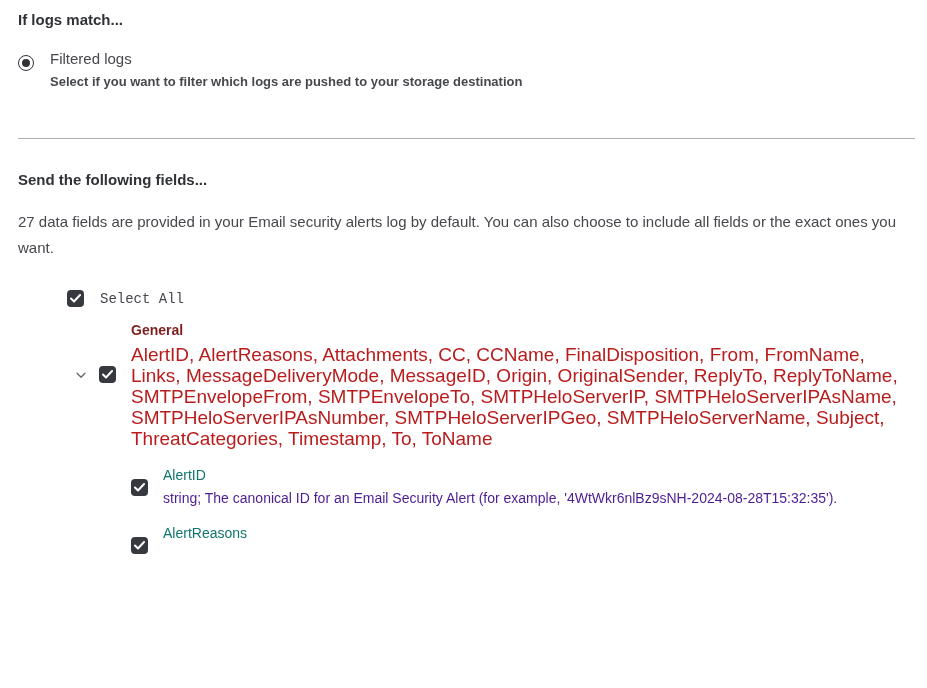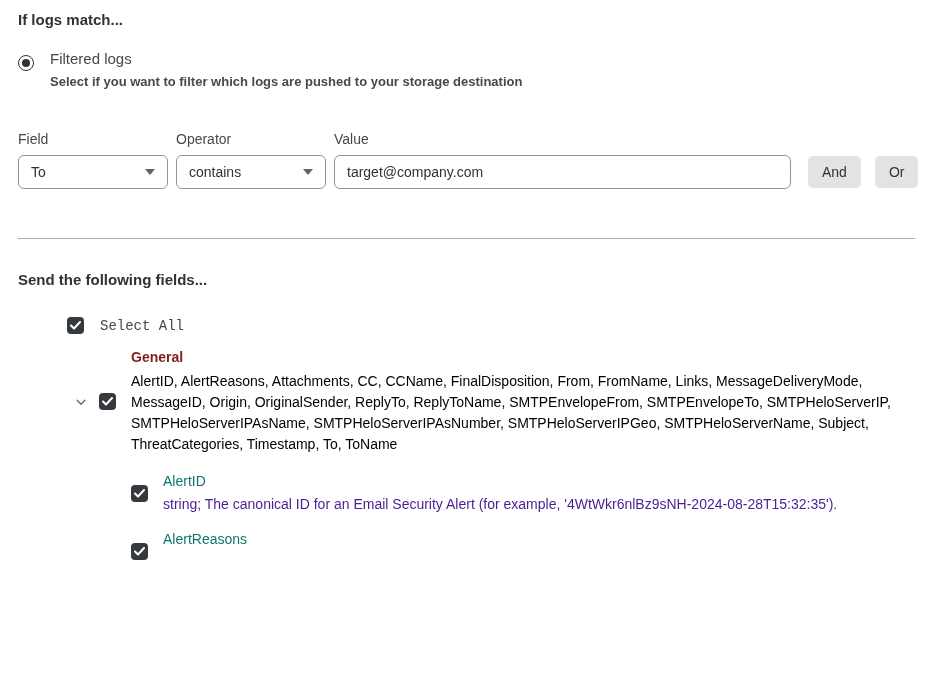--- a/index.html
+++ b/index.html
@@ -80,21 +80,21 @@
   .select-all-row { display: flex; align-items: center; margin-top: 29px; margin-left: 49px; font-family: Liberation Mono, monospace; }
   .select-all-label { font-size: 14px; color: #46484d; margin-left: 16px; }
 
   
   .group-row { display: flex; align-items: flex-start; margin-top: 15px; margin-left: 55px; }
   .group-icons { display: flex; align-items: center; margin-top: 44px; }
   .expand-chevron { width: 16px; height: 16px; cursor: pointer; display: flex; align-items: center; justify-content: center; }
   .group-icons .checkbox { margin-left: 10px; }
   .group-content { margin-left: 15px; width: 786px; }
   .group-name { font-size: 14px; font-weight: 700; color: #7f1d1d; line-height: 17px; }
-  .group-summary { font-size: 14px; color: #000000; line-height: 21px; margin-top: 5px; }
+  .group-summary { font-size: 19px; color: #b91c1c; line-height: 21px; margin-top: 5px; }
 
   
   .field-row { display: flex; align-items: flex-start; margin-left: 113px; margin-top: 18px; }
   .field-row .checkbox { margin-top: 12px; }
   .field-content { margin-left: 15px; }
   .field-name { font-size: 14px; color: #0f766e; line-height: 17px; }
   .field-desc { font-size: 14px; color: #4c1d95; line-height: 17px; margin-top: 6px; }
 </style>
 </head>
 <body>
@@ -108,47 +108,26 @@
       <span class="radio-circle selected">
           <span class="dot"></span>
         </span>
       <span class="radio-text">
         <span class="radio-label" style="display:block">Filtered logs</span>
         <span class="radio-desc bold" style="display:block">Select if you want to filter which logs are pushed to your storage destination</span>
       </span>
     </div>
   </div>
 
-  <div class="filter-row">
-    <div class="filter-col col-gap">
-      <span class="filter-label">Field</span>
-      <div class="select-box">
-        <span class="select-value">To</span>
-        <span class="caret-down"></span>
-      </div>
-    </div>
-    <div class="filter-col col-gap">
-      <span class="filter-label">Operator</span>
-      <div class="select-box">
-        <span class="select-value">contains</span>
-        <span class="caret-down"></span>
-      </div>
-    </div>
-    <div class="filter-col">
-      <span class="filter-label">Value</span>
-      <input class="value-input" type="text" value="target@company.com" style="">
-    </div>
-    <button class="logic-btn btn-and">And</button>
-    <button class="logic-btn btn-or">Or</button>
-  </div>
 
   <hr class="divider">
 
   <h2 class="section-heading fields-heading">Send the following fields...</h2>
 
+  <p class="fields-desc">27 data fields are provided in your Email security alerts log by default. You can also choose to include all fields or the exact ones you want.</p>
 
   <div class="select-all-row">
     <span class="checkbox">
       <svg width="11" height="9" viewBox="0 0 11 9">
         <polyline points="1,4.5 4,7.5 10,1" fill="none" stroke="#ffffff" stroke-width="2" stroke-linecap="round" stroke-linejoin="round"></polyline>
       </svg>
     </span>
     <span class="select-all-label">Select All</span>
   </div>
 

